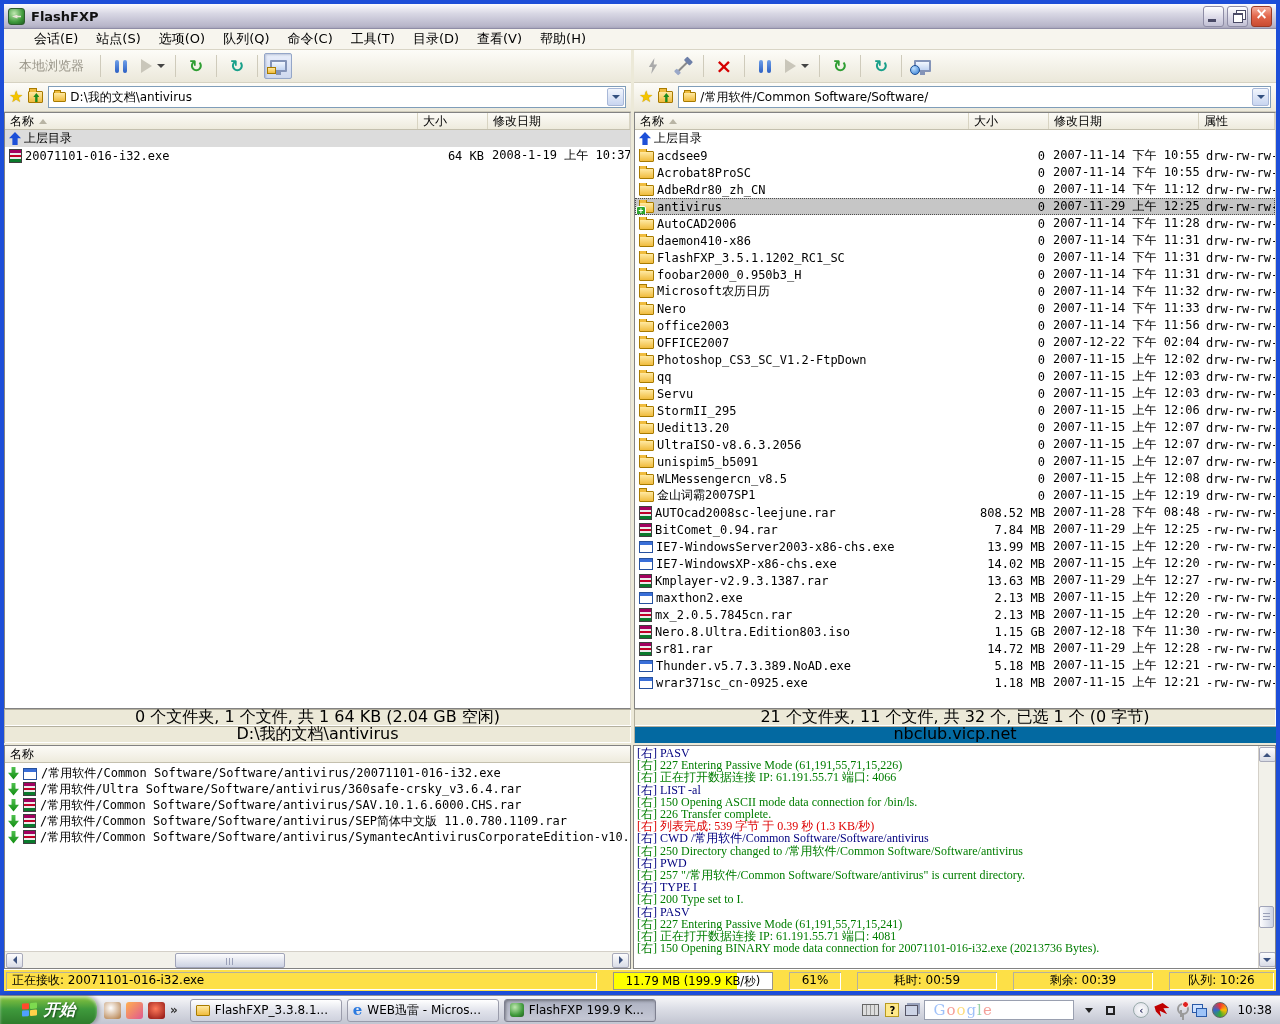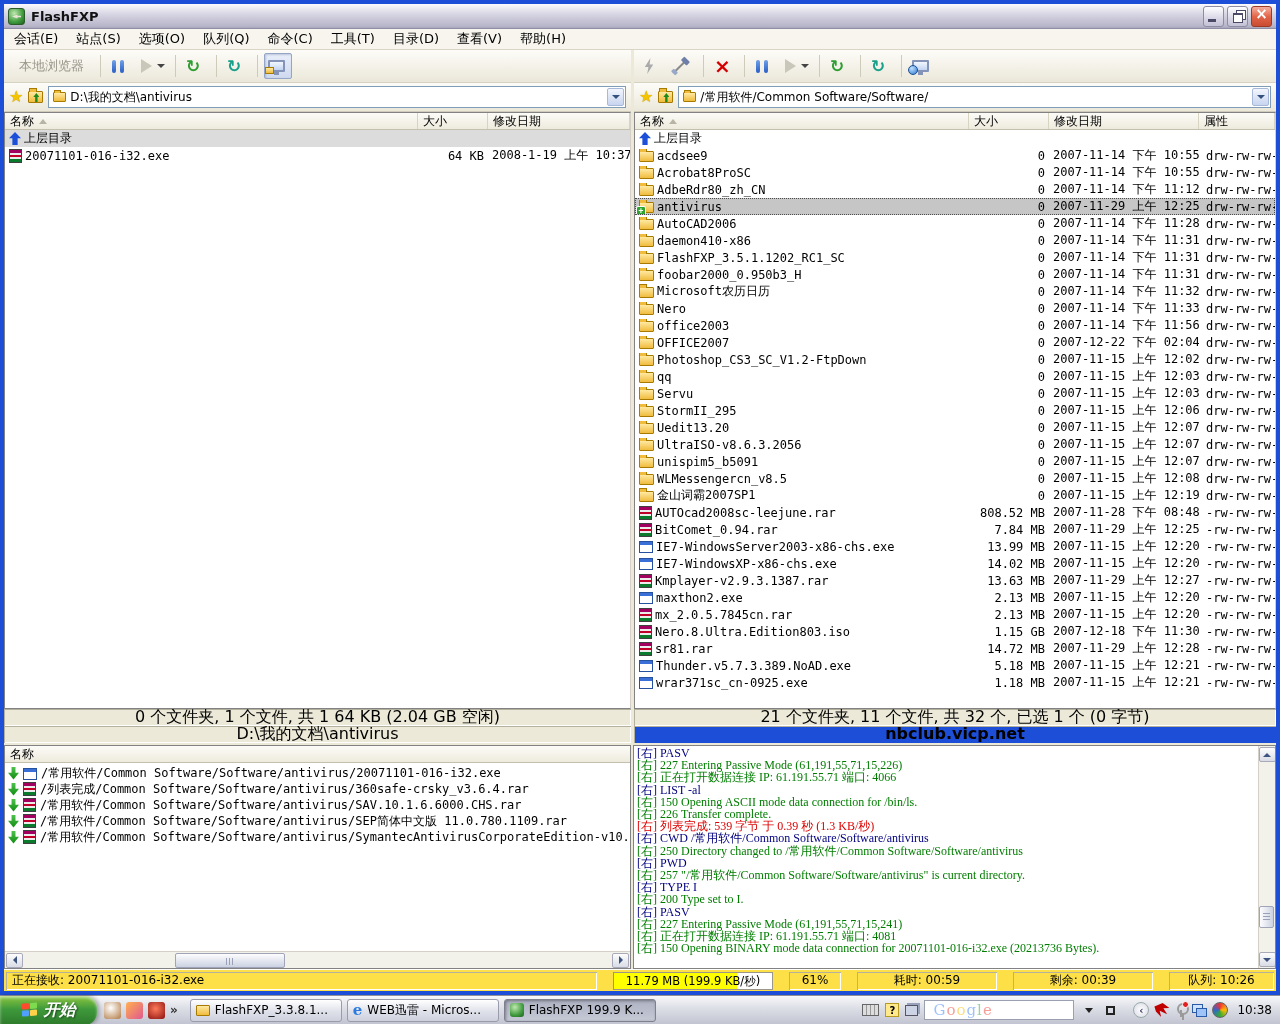--- a/index.html
+++ b/index.html
@@ -11,31 +11,31 @@
   .titlebar{height:25px;background:linear-gradient(180deg,#fbfbfd,#d8d7e4 40%,#b7b5c9 92%,#a8a6bb);display:flex;align-items:center;padding:0 4px;border-bottom:1px solid #8f8da6;flex:none}
   .appicon{width:17px;height:17px;border-radius:3px;background:radial-gradient(circle at 35% 30%,#bfe8b0,#3f9a3c 60%,#1f5e20);border:1px solid #2c5c2c;position:relative}
   .appicon::after{content:"";position:absolute;left:3px;top:6px;width:9px;height:4px;background:#e8e4d8;clip-path:polygon(0 50%,60% 0,60% 30%,100% 30%,100% 70%,60% 70%,60% 100%)}
   .titletext{font-weight:bold;font-size:13px;margin-left:6px;flex:1;color:#111}
   .winbtn{width:21px;height:21px;margin-left:3px;border:1px solid #8e8ca5;border-radius:3px;background:linear-gradient(180deg,#ffffff,#d9d7e6 60%,#c2c0d4);position:relative;flex:none}
   .winbtn.min::after{content:"";position:absolute;left:4px;bottom:4px;width:8px;height:3px;background:#4a4a66}
   .winbtn.restore::after{content:"";position:absolute;left:5px;top:6px;width:8px;height:7px;border:1px solid #4a4a66;border-top-width:2px;background:#fff;box-shadow:3px -3px 0 -1px #fff,3px -3px 0 0 #4a4a66}
   .winbtn.close{background:linear-gradient(180deg,#f6b09e,#e2654a 50%,#c94b31);border-color:#9c3a26}
   .winbtn.close::after{content:"×";position:absolute;left:0;top:-2px;width:100%;text-align:center;color:#fff;font-weight:bold;font-size:15px}
 
-  .menubar{height:21px;background:#f7f5ee;border-bottom:1px solid #d9d5c6;display:flex;align-items:center;padding-left:1px;flex:none}
+  .menubar{height:21px;background:#f7f5ee;border-bottom:1px solid #d9d5c6;display:flex;align-items:center;padding-left:21px;flex:none}
   .menu-item{padding:2px 9px;font-size:13px;color:#000}
 
   
   .panels{flex:1;display:flex;min-height:0}
   .panel{display:flex;flex-direction:column;min-width:0}
   .panel.left{width:627px;flex:none}
   .panel.right{flex:1;margin-left:3px}
 
   .toolbar{height:33px;background:linear-gradient(#fdfcf8,#ebe8da);border-bottom:1px solid #d6d2c2;display:flex;align-items:center;padding:0 5px;gap:2px;flex:none}
-  .tbtn{height:26px;min-width:28px;display:flex;align-items:center;border:1px solid transparent;border-radius:2px;gap:2px;padding:0 3px}
+  .tbtn{height:26px;min-width:28px;display:flex;align-items:center;justify-content:center;border:1px solid transparent;border-radius:2px;gap:2px;padding:0 3px}
   .tbtn.pressed{border-color:#94a6c8;background:linear-gradient(#e9eefb,#cfd9ef);box-shadow:inset 1px 1px 2px rgba(60,80,120,.25)}
   .tsep{width:1px;height:22px;background:#cfcbbb;margin:0 4px;flex:none}
   .muted-label{color:#9a968a;font-size:13px;padding:0 6px}
 
   .pbar{width:4px;height:13px;background:linear-gradient(#6fa0e8,#2b5fc4);border-radius:2px;margin:0 1px}
   .playtri{width:0;height:0;border-left:11px solid #c9c6ba;border-top:7px solid transparent;border-bottom:7px solid transparent}
   .ddarrow{width:0;height:0;border-top:4px solid #444;border-left:4px solid transparent;border-right:4px solid transparent;margin-left:3px}
   .swirl{font-size:17px;font-weight:bold;line-height:17px}
   .swirl.go{color:#2f9e33}
   .swirl.refresh{color:#19a08a}
@@ -78,21 +78,21 @@
   .ic.up{width:12px;height:13px;background:#1d50d8;clip-path:polygon(50% 0,100% 48%,72% 48%,72% 100%,28% 100%,28% 48%,0 48%)}
   .ic.folder,.ic.folderadd{width:15px;height:11px;background:linear-gradient(#ffe9a2,#f0bc3e);border:1px solid #a87b00;border-radius:1px;margin-top:2px}
   .ic.folder::before,.ic.folderadd::before{content:"";position:absolute;top:-4px;left:-1px;width:6px;height:3px;background:#f0bc3e;border:1px solid #a87b00;border-bottom:none}
   .ic.folderadd::after{content:"+";position:absolute;left:-4px;bottom:-4px;width:8px;height:8px;background:#2ea52e;border:1px solid #fff;border-radius:2px;color:#fff;font-size:8px;line-height:7px;text-align:center;font-weight:bold}
   .ic.rar{width:13px;height:14px;border:1px solid #404040;background:linear-gradient(180deg,#a2005f 0 28%,#ececec 28% 38%,#c00028 38% 62%,#ececec 62% 72%,#0a7a2c 72% 100%)}
   .ic.exe{width:14px;height:12px;background:#fff;border:1px solid #26519e;margin-top:1px}
   .ic.exe::before{content:"";position:absolute;left:0;right:0;top:0;height:3px;background:#3a6fd8}
   .ic.dl{width:11px;height:13px;background:linear-gradient(#4fc24f,#0f8a0f);clip-path:polygon(32% 0,68% 0,68% 48%,100% 48%,50% 100%,0 48%,32% 48%)}
 
   .pstat{height:17px;background:#ece9d8;text-align:center;line-height:16px;font-size:16px;box-shadow:inset 1px 1px 0 #b4b09e,inset -1px -1px 0 #fff;flex:none;overflow:hidden;white-space:nowrap}
-  .pstat.server{background:#1d4ed8;font-weight:bold;box-shadow:inset 1px 1px 0 #b4b09e}
+  .pstat.server{background:#0369a1;font-weight:normal;box-shadow:inset 1px 1px 0 #b4b09e}
 
   
   .bottom{height:224px;display:flex;flex:none;margin-top:2px}
   .queuewrap{width:627px;flex:none;display:flex;flex-direction:column;background:#fff;border:1px solid #828282}
   .qheader{height:17px;background:linear-gradient(#fcfbf7,#eeebdd);border-bottom:1px solid #c4c0ae;padding:0 5px;line-height:16px;flex:none}
   .qbody{flex:1;overflow:hidden;padding-top:2px}
   .qrow{height:16px;display:flex;align-items:center;gap:4px;padding-left:3px;font-size:12px;font-family:"DejaVu Sans Mono","DejaVu Sans",monospace;white-space:nowrap;overflow:hidden}
   .hscroll{height:17px;background:#f2f1ea;border-top:1px solid #d4d0c8;display:flex;align-items:center;flex:none;position:relative}
   .sbtn{width:17px;height:15px;background:linear-gradient(#fdfdfe,#d9dce6);border:1px solid #a8aaba;border-radius:2px;display:flex;align-items:center;justify-content:center;flex:none}
   .sbtn i{width:0;height:0}
@@ -631,21 +631,21 @@
       <div class="qheader">名称</div>
       <div class="qbody" id="queuebody">
           <div class="qrow">
             <span class="ic dl"></span>
             <span class="ic exe"></span>
             <span>/常用软件/Common Software/Software/antivirus/20071101-016-i32.exe</span>
           </div>
           <div class="qrow">
             <span class="ic dl"></span>
             <span class="ic rar"></span>
-            <span>/列表完成/Common Software/Software/antivirus/360safe-crsky_v3.6.4.rar</span>
+            <span>/常用软件/Ultra Software/Software/antivirus/360safe-crsky_v3.6.4.rar</span>
           </div>
           <div class="qrow">
             <span class="ic dl"></span>
             <span class="ic rar"></span>
             <span>/常用软件/Common Software/Software/antivirus/SAV.10.1.6.6000.CHS.rar</span>
           </div>
           <div class="qrow">
             <span class="ic dl"></span>
             <span class="ic rar"></span>
             <span>/常用软件/Common Software/Software/antivirus/SEP简体中文版 11.0.780.1109.rar</span>

